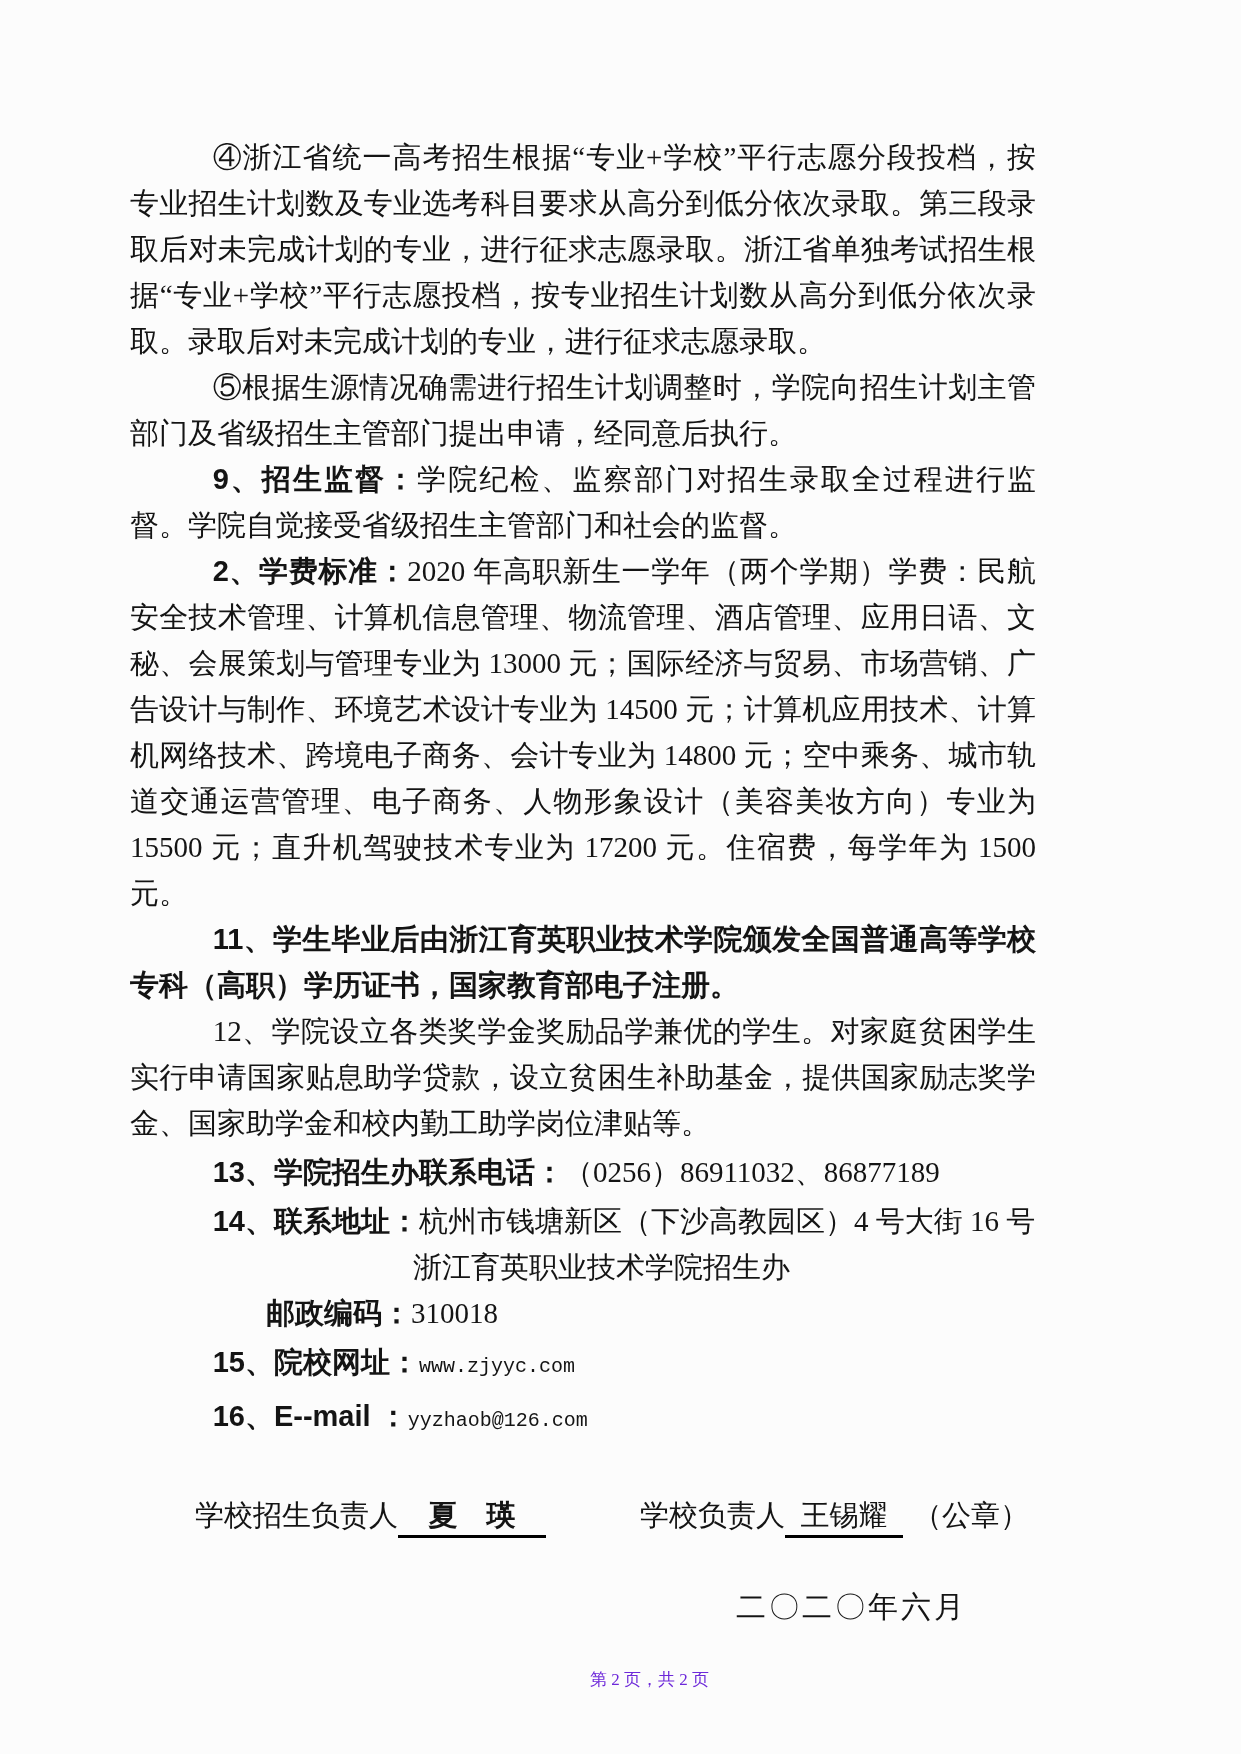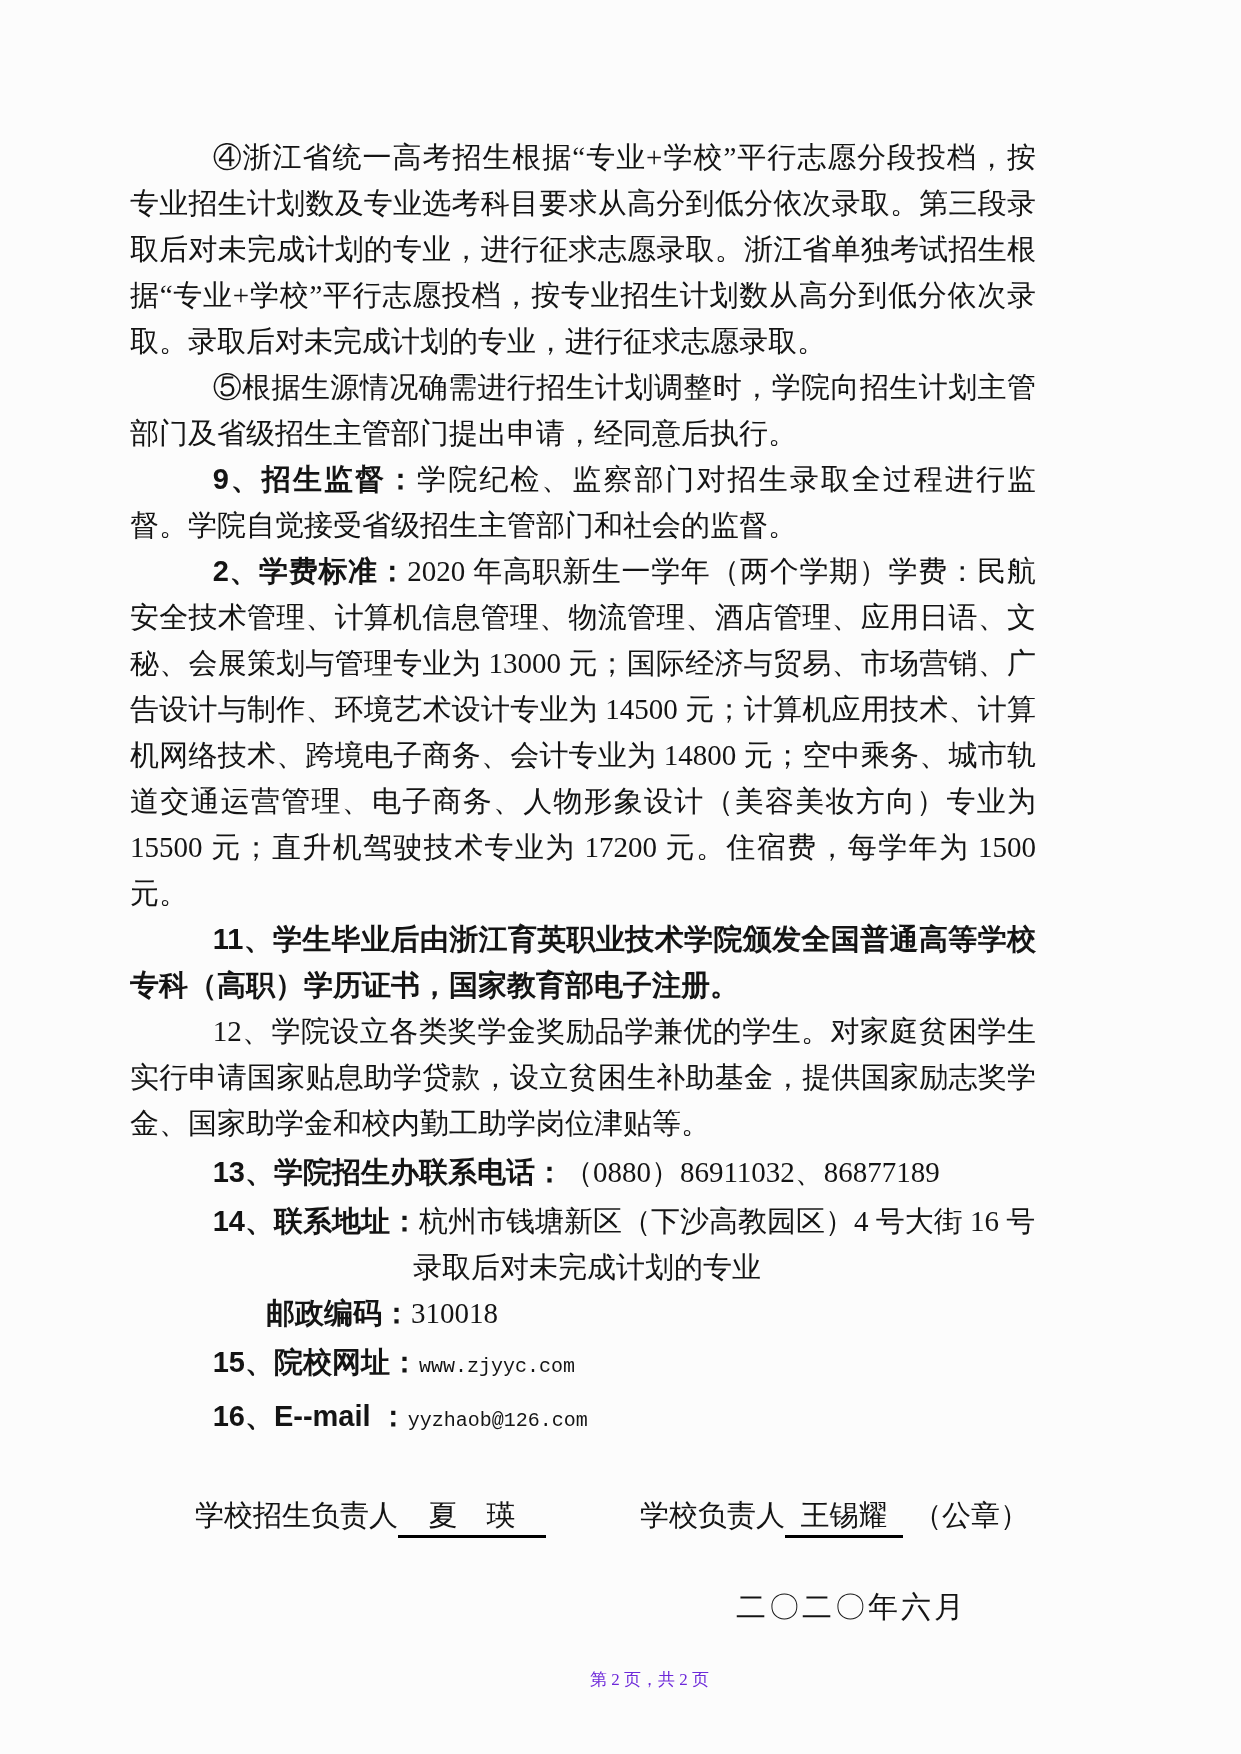--- a/index.html
+++ b/index.html
@@ -38,21 +38,21 @@
     margin-left:65px;
     text-indent:0;
     white-space:nowrap;
   }
   .sig-underline {
     display:inline-block;
     border-bottom:3px solid #000;
     text-align:center;
     line-height:40px;
   }
-  .sig-name1 { min-width:148px; }
+  .sig-name1 { min-width:148px;font-weight:bold; }
   .sig-name2 { min-width:118px; }
   .sig-label2 { margin-left:94px; }
   .seal-note { margin-left:10px; }
   .date-line {
     margin-top:46px;
     margin-left:606px;
     font-size:30px;
     letter-spacing:3px;
     text-indent:0;
   }
@@ -91,28 +91,28 @@
 
     <p>
       <span class="hei">11、学生毕业后由浙江育英职业技术学院颁发全国普通高等学校专科（高职）学历证书，国家教育部电子注册。</span>
     </p>
 
     <p>
       <span>12、学院设立各类奖学金奖励品学兼优的学生。对家庭贫困学生实行申请国家贴息助学贷款，设立贫困生补助基金，提供国家励志奖学金、国家助学金和校内勤工助学岗位津贴等。</span>
     </p>
 
     <p class="spaced">
-      <span class="hei">13、学院招生办联系电话：</span><span>（0880）86911032、86877189</span>
+      <span class="hei">13、学院招生办联系电话：</span><span>（0256）86911032、86877189</span>
     </p>
 
     <p class="spaced">
       <span class="hei">14、联系地址：</span><span>杭州市钱塘新区（下沙高教园区）4 号大街 16 号</span>
     </p>
     <p class="cont-line">
-      <span>录取后对未完成计划的专业</span>
+      <span>浙江育英职业技术学院招生办</span>
     </p>
 
     <p class="postal-line">
       <span class="hei">邮政编码：</span><span>310018</span>
     </p>
 
     <p class="spaced">
       <span class="hei">15、院校网址：</span><span class="mono">www.zjyyc.com</span>
     </p>
 

